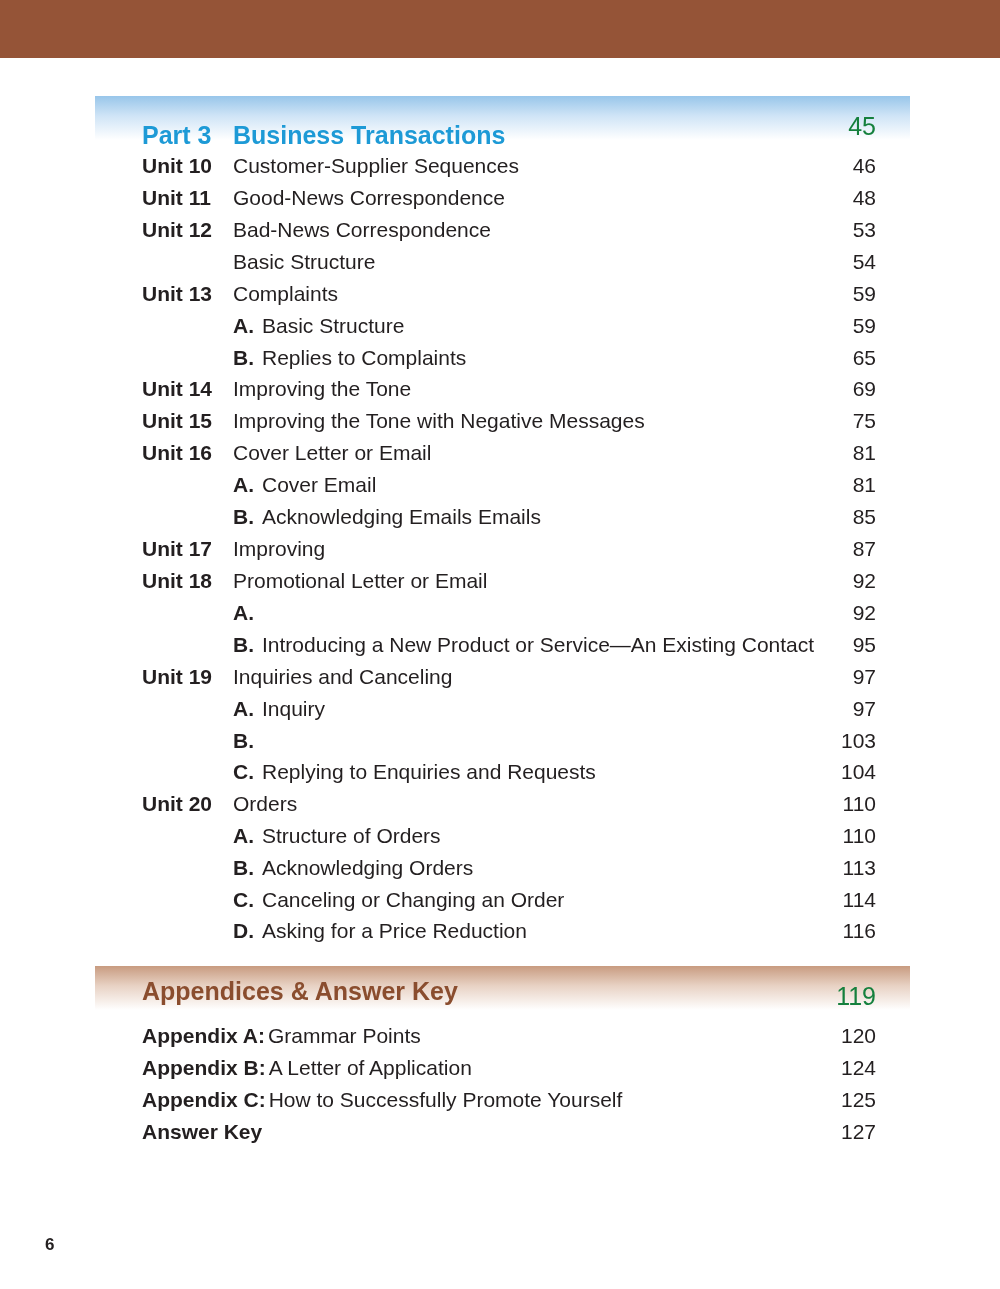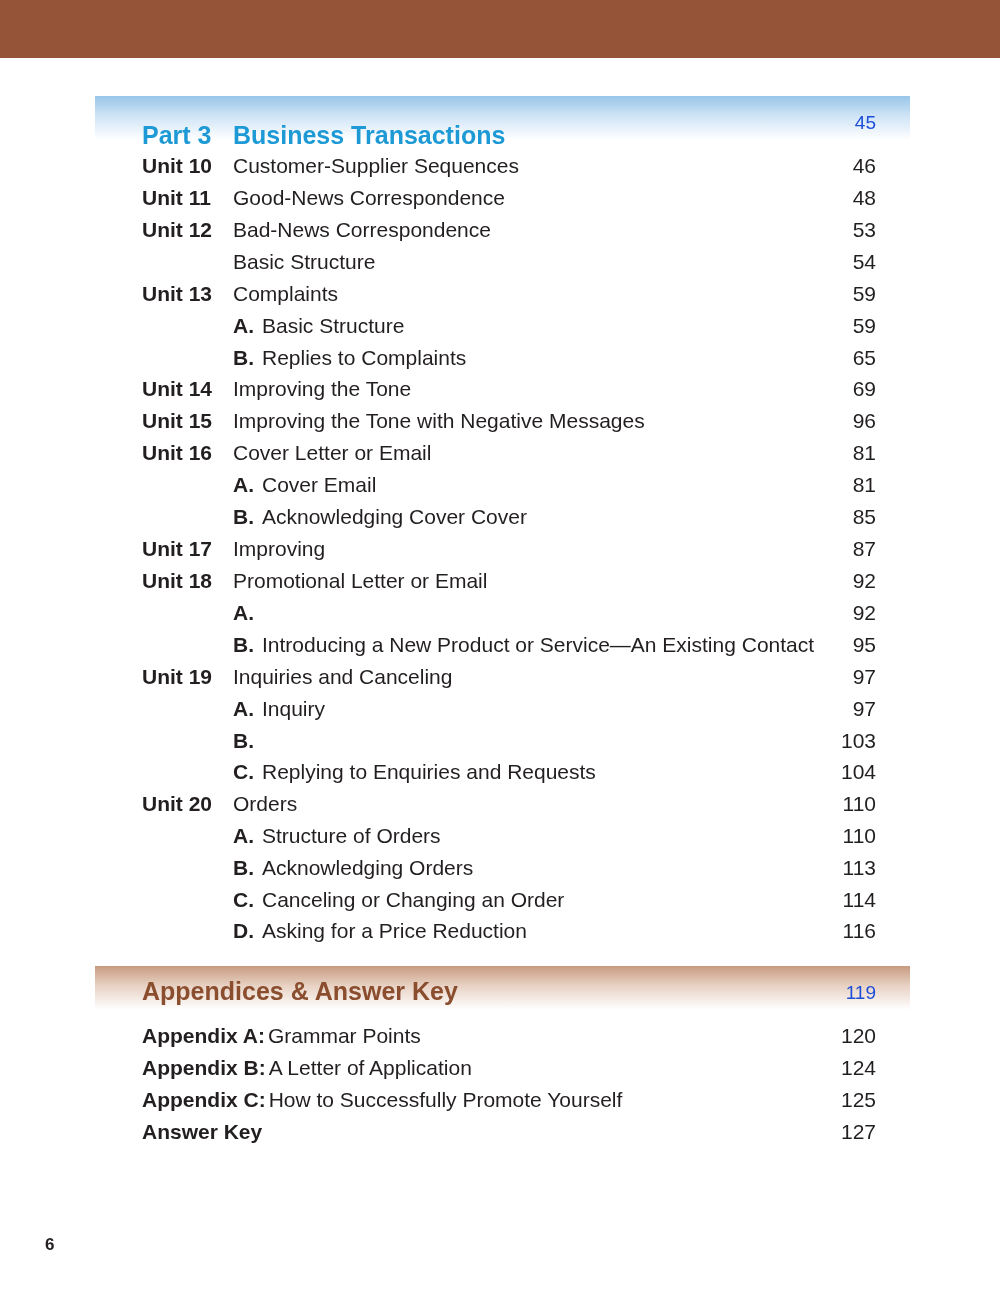--- a/index.html
+++ b/index.html
@@ -10,21 +10,21 @@
     }
     .top-band { position: absolute; left: 0; top: 0; width: 1000px; height: 58px; background: #955437; }
     .section-band {
       position: absolute; left: 95px; width: 815px; height: 44px;
     }
     .band-blue { top: 96px; background: linear-gradient(to bottom, #98c6ea 0%, #cfe4f6 45%, #ffffff 100%); }
     .band-brown { top: 966px; background: linear-gradient(to bottom, #c89b80 0%, #e8d2c4 45%, #ffffff 100%); }
     .heading-row { position: absolute; left: 142px; width: 734px; height: 32px; }
     .heading-row .num { position: absolute; left: 0; font-weight: bold; font-size: 25px; }
     .heading-row .title { position: absolute; font-weight: bold; font-size: 25px; }
-    .heading-row .page { position: absolute; right: 0; top: 5px; font-size: 19px; color: #1d4ed8; }
+    .heading-row .page { position: absolute; right: 0; top: 5px; font-size: 25px; color: #15803d; }
     .part-head { top: 107px; }
     .part-head .num, .part-head .title { color: #1d9ad6; margin-top: 14px; }
     .part-head .title { left: 91px; }
     .app-head { top: 977px; }
     .app-head .title { left: 0; color: #8a4d2e; }
     .toc-row { position: absolute; left: 142px; width: 734px; height: 26px; font-size: 21px; line-height: 26px; }
     .toc-row .unit { position: absolute; left: 0; font-weight: bold; }
     .toc-row .title { position: absolute; left: 91px; white-space: nowrap; }
     .toc-row .letter { position: absolute; left: 91px; font-weight: bold; }
     .toc-row .subtitle { position: absolute; left: 120px; white-space: nowrap; }
@@ -81,35 +81,35 @@
   <span class="page">65</span>
 </div>
 <div class="toc-row" style="top:376px">
   <span class="unit">Unit 14</span>
   <span class="title">Improving the Tone</span>
   <span class="page">69</span>
 </div>
 <div class="toc-row" style="top:408px">
   <span class="unit">Unit 15</span>
   <span class="title">Improving the Tone with Negative Messages</span>
-  <span class="page">96</span>
+  <span class="page">75</span>
 </div>
 <div class="toc-row" style="top:440px">
   <span class="unit">Unit 16</span>
   <span class="title">Cover Letter or Email</span>
   <span class="page">81</span>
 </div>
 <div class="toc-row" style="top:472px">
   <span class="letter">A.</span>
   <span class="subtitle">Cover Email</span>
   <span class="page">81</span>
 </div>
 <div class="toc-row" style="top:504px">
   <span class="letter">B.</span>
-  <span class="subtitle">Acknowledging Cover Cover</span>
+  <span class="subtitle">Acknowledging Emails Emails</span>
   <span class="page">85</span>
 </div>
 <div class="toc-row" style="top:536px">
   <span class="unit">Unit 17</span>
   <span class="title">Improving</span>
   <span class="page">87</span>
 </div>
 <div class="toc-row" style="top:568px">
   <span class="unit">Unit 18</span>
   <span class="title">Promotional Letter or Email</span>

